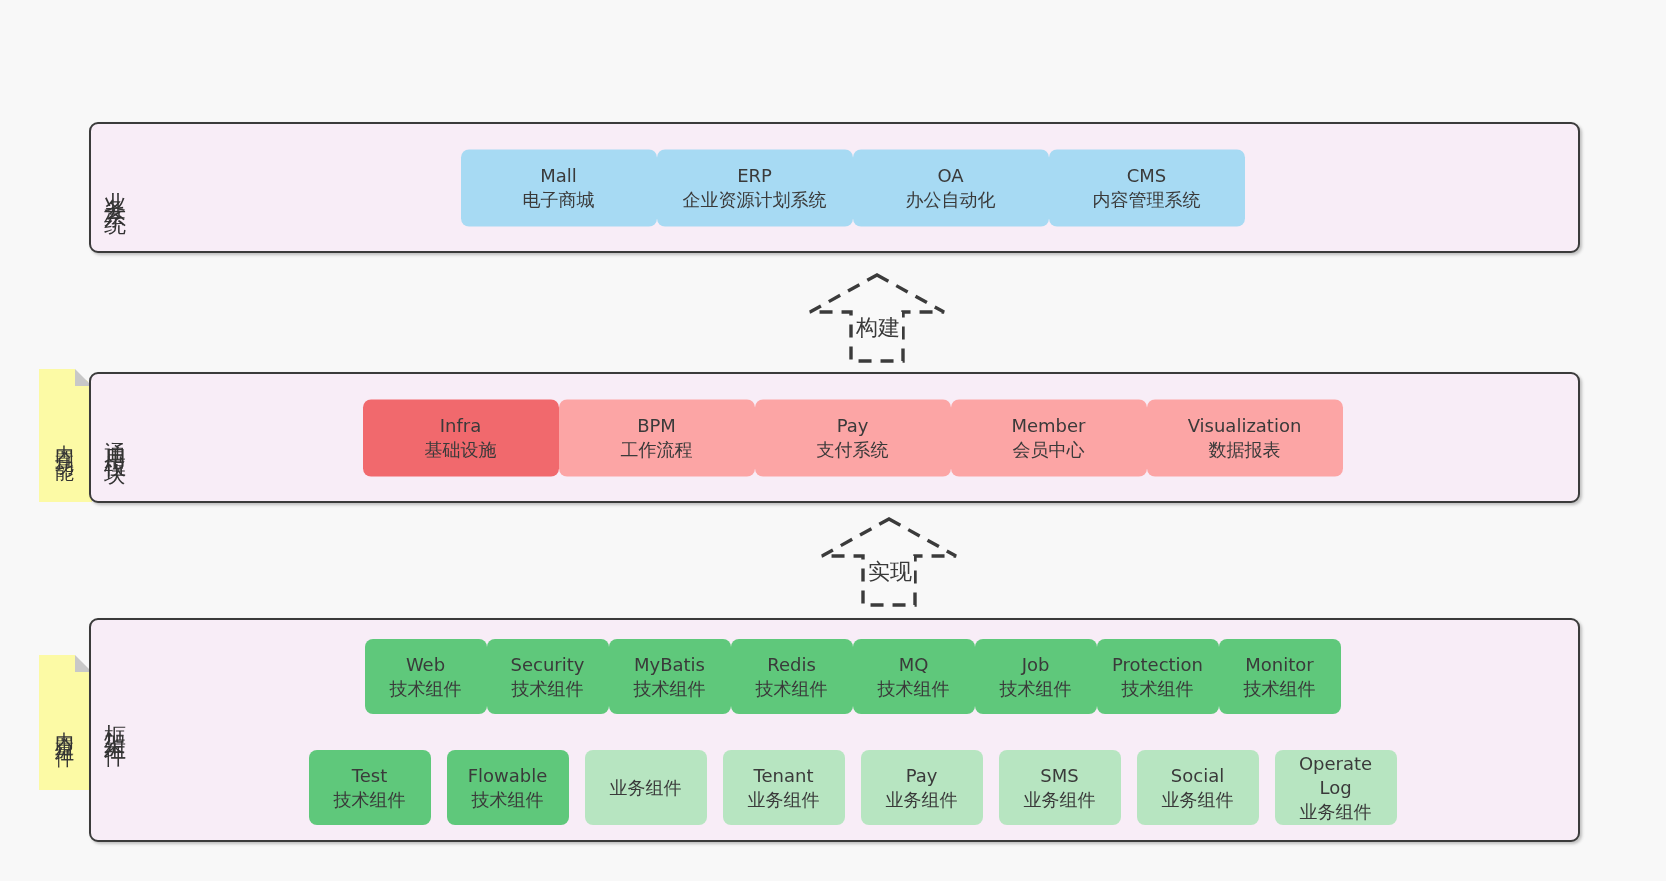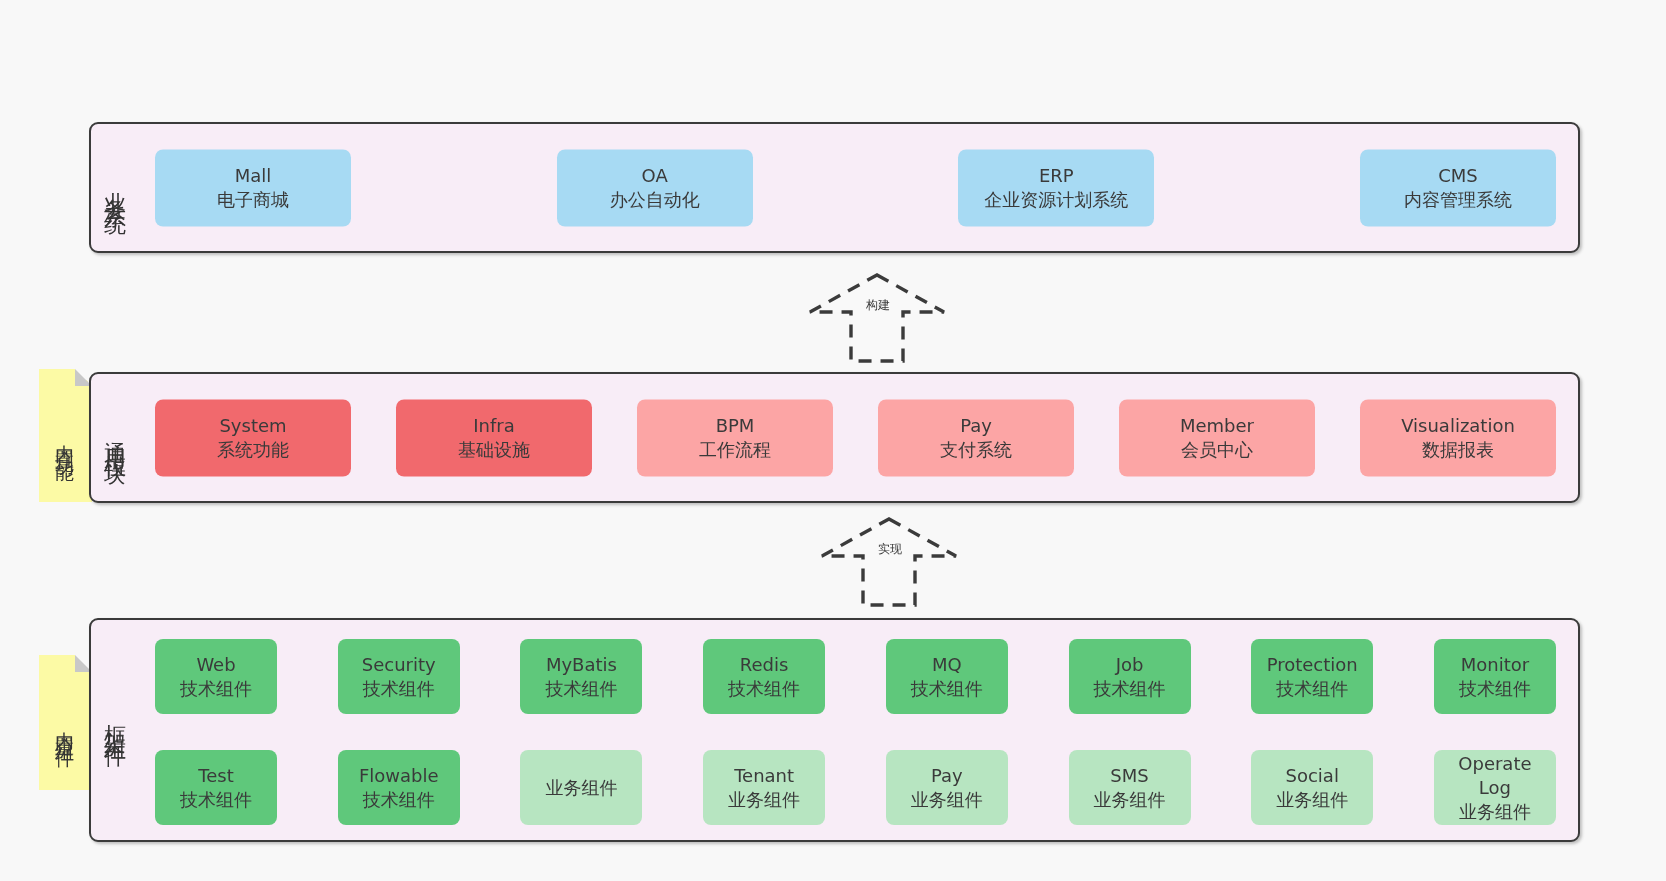--- a/index.html
+++ b/index.html
@@ -20,22 +20,22 @@
   #panel-components{top:618px;height:224px;}
 
   .vlabel{
     position:absolute;left:11px;top:50%;transform:translateY(-50%);
     writing-mode:vertical-rl;text-orientation:upright;
     font-size:22px;letter-spacing:7px;color:#333;line-height:26px;
   }
   #panel-components .vlabel{top:46%;}
 
   .boxrow{
-    position:absolute;left:64px;right:22px;
-    display:flex;justify-content:space-between;
+    position:absolute;left:64px;right:28px;
+    display:flex;justify-content:center;
   }
   .boxrow.vcenter{top:50%;transform:translateY(-50%);}
   #panel-components .row1{top:19px;}
   #panel-components .row2{top:130px;gap:16px;}
 
   .box{
     box-sizing:border-box;height:77px;border-radius:8px;
     display:flex;flex-direction:column;align-items:center;justify-content:center;
     text-align:center;padding:2px 12px;font-size:18px;line-height:24px;
   }
@@ -66,22 +66,22 @@
     writing-mode:vertical-rl;text-orientation:upright;
     font-size:19px;letter-spacing:6px;line-height:22px;color:#333;
     margin-top:10px;
   }
 
   .arrow{position:absolute;width:142px;height:92px;z-index:1;}
   #arrow-build{left:806px;top:272px;}
   #arrow-implement{left:818px;top:516px;}
   .arrow svg{position:absolute;left:0;top:0;}
   .arrow-label{
-    position:absolute;left:72px;top:24px;transform:translateX(-50%);
-    background:#f9f9f9;padding:1px 2px;font-size:12px;color:#3a3a3a;
+    position:absolute;left:72px;top:40px;transform:translateX(-50%);
+    background:#f9f9f9;padding:1px 2px;font-size:22px;color:#3a3a3a;
     white-space:nowrap;
   }
 </style>
 </head>
 <body>
 
 <div>
 
   <div class="note" id="note-modules">
     <span class="note-text">内置功能</span>
@@ -92,49 +92,45 @@
 
   <section class="panel" id="panel-business">
     <div class="vlabel">业务系统</div>
     <div class="boxrow wide vcenter">
 
     <div class="box blue">
           <div class="en">Mall</div>
           <div class="zh">电子商城</div>
         </div>
         <div class="box blue">
+          <div class="en">ERP</div>
+          <div class="zh">企业资源计划系统</div>
+        </div>
+        <div class="box blue">
           <div class="en">OA</div>
           <div class="zh">办公自动化</div>
-        </div>
-        <div class="box blue">
-          <div class="en">ERP</div>
-          <div class="zh">企业资源计划系统</div>
         </div>
         <div class="box blue">
           <div class="en">CMS</div>
           <div class="zh">内容管理系统</div>
         </div>
       </div>
   </section>
 
   <div class="arrow" id="arrow-build">
     <svg width="142" height="92" viewBox="0 0 142 92">
       <polygon points="71,3 138,40 97,40 97,89 45,89 45,40 4,40" fill="#f9f9f9" stroke="#3b3b3b" stroke-width="3.4" stroke-dasharray="13 9"></polygon>
     </svg>
     <span class="arrow-label">构建</span>
   </div>
 
   <section class="panel" id="panel-modules">
     <div class="vlabel">通用模块</div>
     <div class="boxrow wide vcenter">
 
-    <div class="box red">
-          <div class="en">System</div>
-          <div class="zh">系统功能</div>
-        </div>
         <div class="box red">
           <div class="en">Infra</div>
           <div class="zh">基础设施</div>
         </div>
         <div class="box pink">
           <div class="en">BPM</div>
           <div class="zh">工作流程</div>
         </div>
         <div class="box pink">
           <div class="en">Pay</div>

